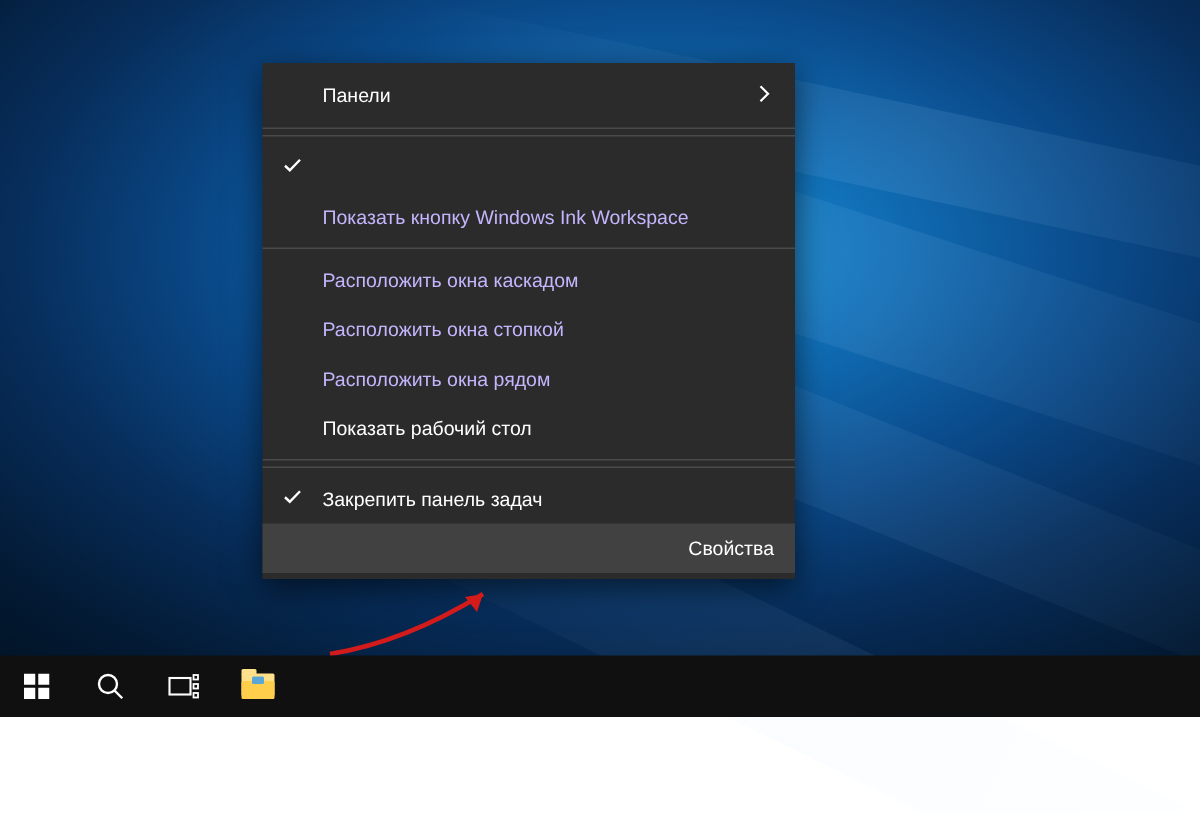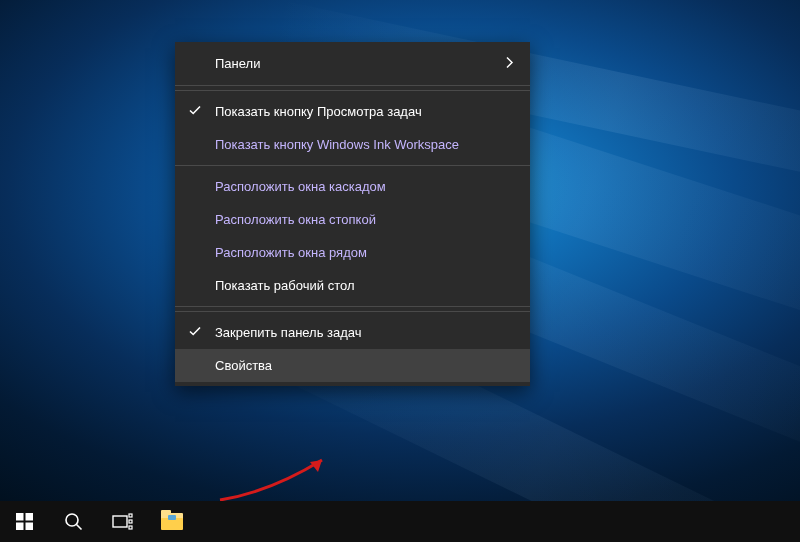--- a/index.html
+++ b/index.html
@@ -1,20 +1,20 @@
 <!DOCTYPE html>
 <html><head>
 <meta charset="utf-8">
 <style>
   * { margin: 0; padding: 0; box-sizing: border-box; font-family: 'Segoe UI', Tahoma, sans-serif; }
   html, body { width: 800px; height: 542px; overflow: hidden; }
   .desktop {
     position: relative;
     width: 800px;
-    height: 542px;
+    height: 478px;
     background: radial-gradient(ellipse 700px 400px at 55% 35%,
       #1a98d6 0%, #1170b8 20%, #0a4a8a 42%, #072d5a 62%, #031a34 82%, #01101f 100%);
   }
   
   .ray { position: absolute; background: linear-gradient(to right, rgba(255,255,255,0) 0%, rgba(180,220,255,0.18) 50%, rgba(255,255,255,0) 100%); transform-origin: top left; }
   .r1 { top: 0; left: 280px; width: 700px; height: 60px; transform: rotate(12deg); opacity:.6}
   .r2 { top: 40px; left: 260px; width: 720px; height: 90px; transform: rotate(18deg); opacity:.5}
   .r3 { top: 140px; left: 240px; width: 740px; height: 70px; transform: rotate(22deg); opacity:.4}
   .r4 { top: 260px; left: 220px; width: 760px; height: 80px; transform: rotate(26deg); opacity:.35}
 
@@ -32,21 +32,21 @@
   }
   .item {
     display: flex;
     align-items: center;
     height: 33px;
     padding: 0 14px 0 40px;
     position: relative;
     cursor: default;
   }
   .item.tall { height: 35px; }
-  .item.hovered { background: #414141; }
+  .item.hovered { background: #414141; justify-content: flex-end; }
   .item.disabled { color: #c4b5fd; }
   .item .chev {
     position: absolute;
     right: 16px;
     top: 50%;
     transform: translateY(-50%);
     color: #ffffff;
   }
   .item .check {
     position: absolute;
@@ -120,21 +120,20 @@
 
 
     <div class="sep"></div>
 
     <div class="item">
       <span class="check">
         <svg width="12" height="12" viewBox="0 0 12 12">
             <path d="M1 6 L4.2 9 L11 2" stroke="#fff" stroke-width="1.6" fill="none"></path>
           </svg>
       </span>
-      <span>Показать кнопку Просмотра задач</span>
     </div>
 
     <div class="item disabled">
       <span>Показать кнопку Windows Ink Workspace</span>
     </div>
 
 
     <div class="sep"></div>
 
     <div class="item disabled">

